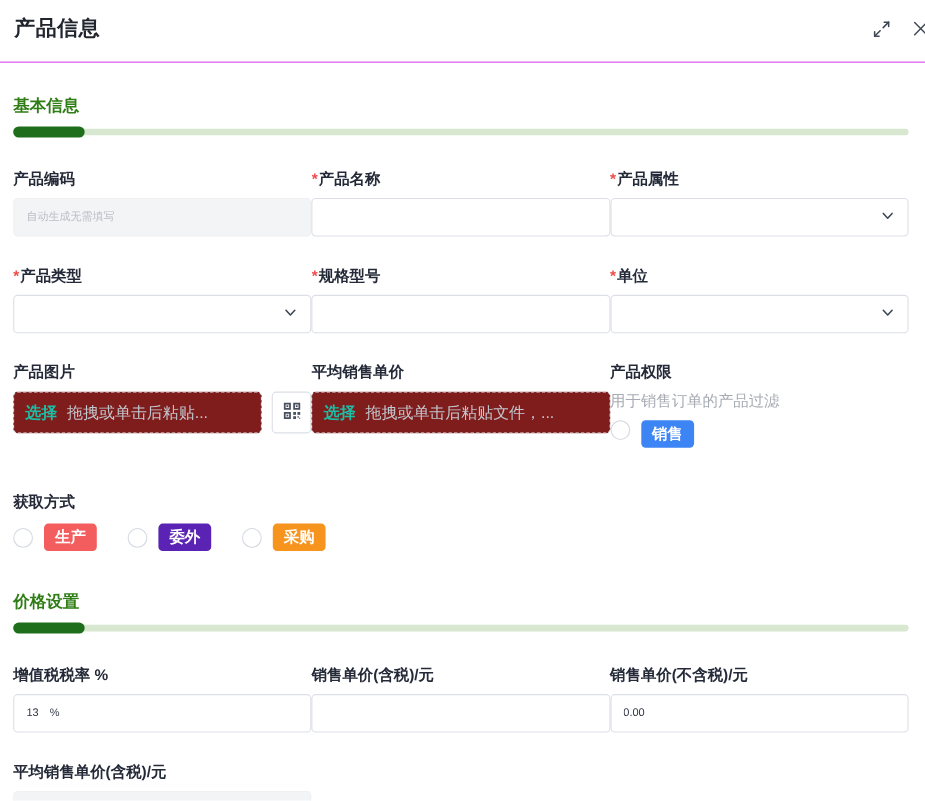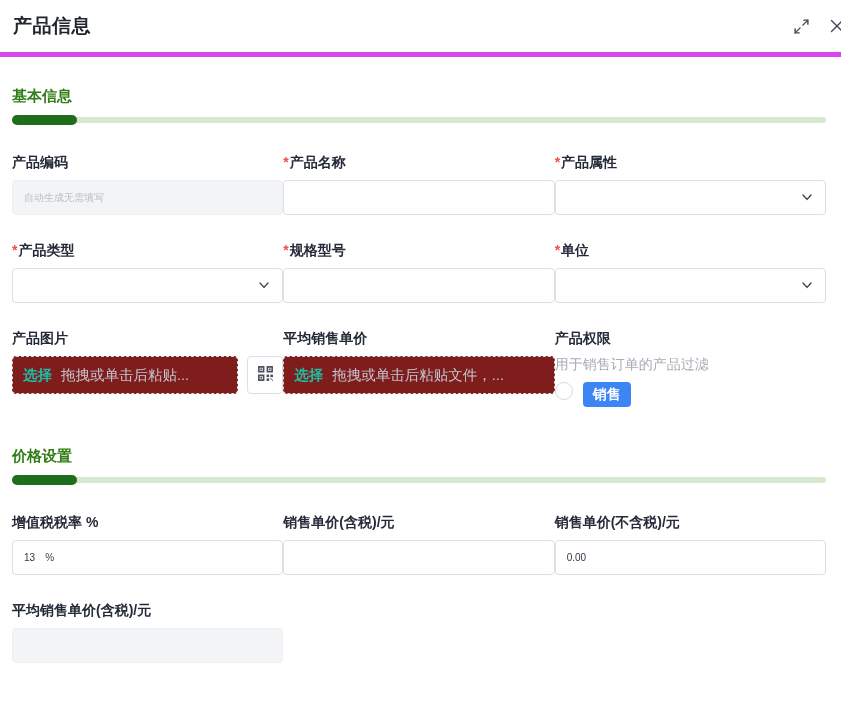--- a/index.html
+++ b/index.html
@@ -1,21 +1,21 @@
 <!DOCTYPE html>
 <html><head>
 <meta charset="utf-8">
 <style>
   * { margin:0; padding:0; box-sizing:border-box; }
   html,body { width:841px; height:728px; overflow:hidden; background:#fff;
     font-family:"Liberation Sans","DejaVu Sans",sans-serif; }
   .dialog { width:841px; height:728px; background:#fff; position:relative; overflow:hidden; }
 
   
-  .dlg-header { height:57px; border-bottom:5px solid #d946ef; position:relative; padding:13px 16px 0 13px; }
+  .dlg-header { height:57px; border-bottom:1px solid #d946ef; position:relative; padding:13px 16px 0 13px; }
   .dlg-title { font-size:19px; font-weight:700; color:#20252e; letter-spacing:.5px; }
   .hdr-icons { position:absolute; top:15px; right:0; display:flex; align-items:center; }
   .icon-btn { width:22px; height:22px; display:inline-flex; align-items:center; justify-content:center; cursor:pointer; color:#3f4654; }
   .icon-btn.expand { margin-right:14px; }
   .icon-btn.close { margin-right:-7px; }
 
   
   .dlg-body { padding:30px 15px 0 12px; height:671px; overflow:hidden; }
 
   .section-title { font-size:15px; font-weight:700; color:#2f7d15; margin-bottom:9px; }
@@ -179,20 +179,37 @@
       <div class="field">
         <div class="label"><span>产品权限</span></div>
         <div class="hint">用于销售订单的产品过滤</div>
         <div class="radio-row">
           <span class="radio"></span>
           <span class="tag" style="background-color: rgb(61, 132, 245);">销售</span>
         </div>
       </div>
     </div>
 
+    <div class="acquire-block">
+      <div class="label"><span>获取方式</span></div>
+      <div class="radio-row">
+        <span class="opt-group">
+          <span class="radio"></span>
+          <span class="tag" style="background-color: rgb(243, 93, 93);">生产</span>
+        </span>
+        <span class="opt-group">
+          <span class="radio"></span>
+          <span class="tag" style="background-color: rgb(90, 35, 180);">委外</span>
+        </span>
+        <span class="opt-group">
+          <span class="radio"></span>
+          <span class="tag" style="background-color: rgb(247, 148, 30);">采购</span>
+        </span>
+      </div>
+    </div>
 
     <div class="section-title">价格设置</div>
     <div class="section-bar">
       <span class="bar-track"></span>
       <span class="bar-pill" style="background-color: rgb(31, 110, 27);"></span>
     </div>
 
     <div class="form-row">
       <div class="field">
         <div class="label"><span>增值税税率 %</span></div>

